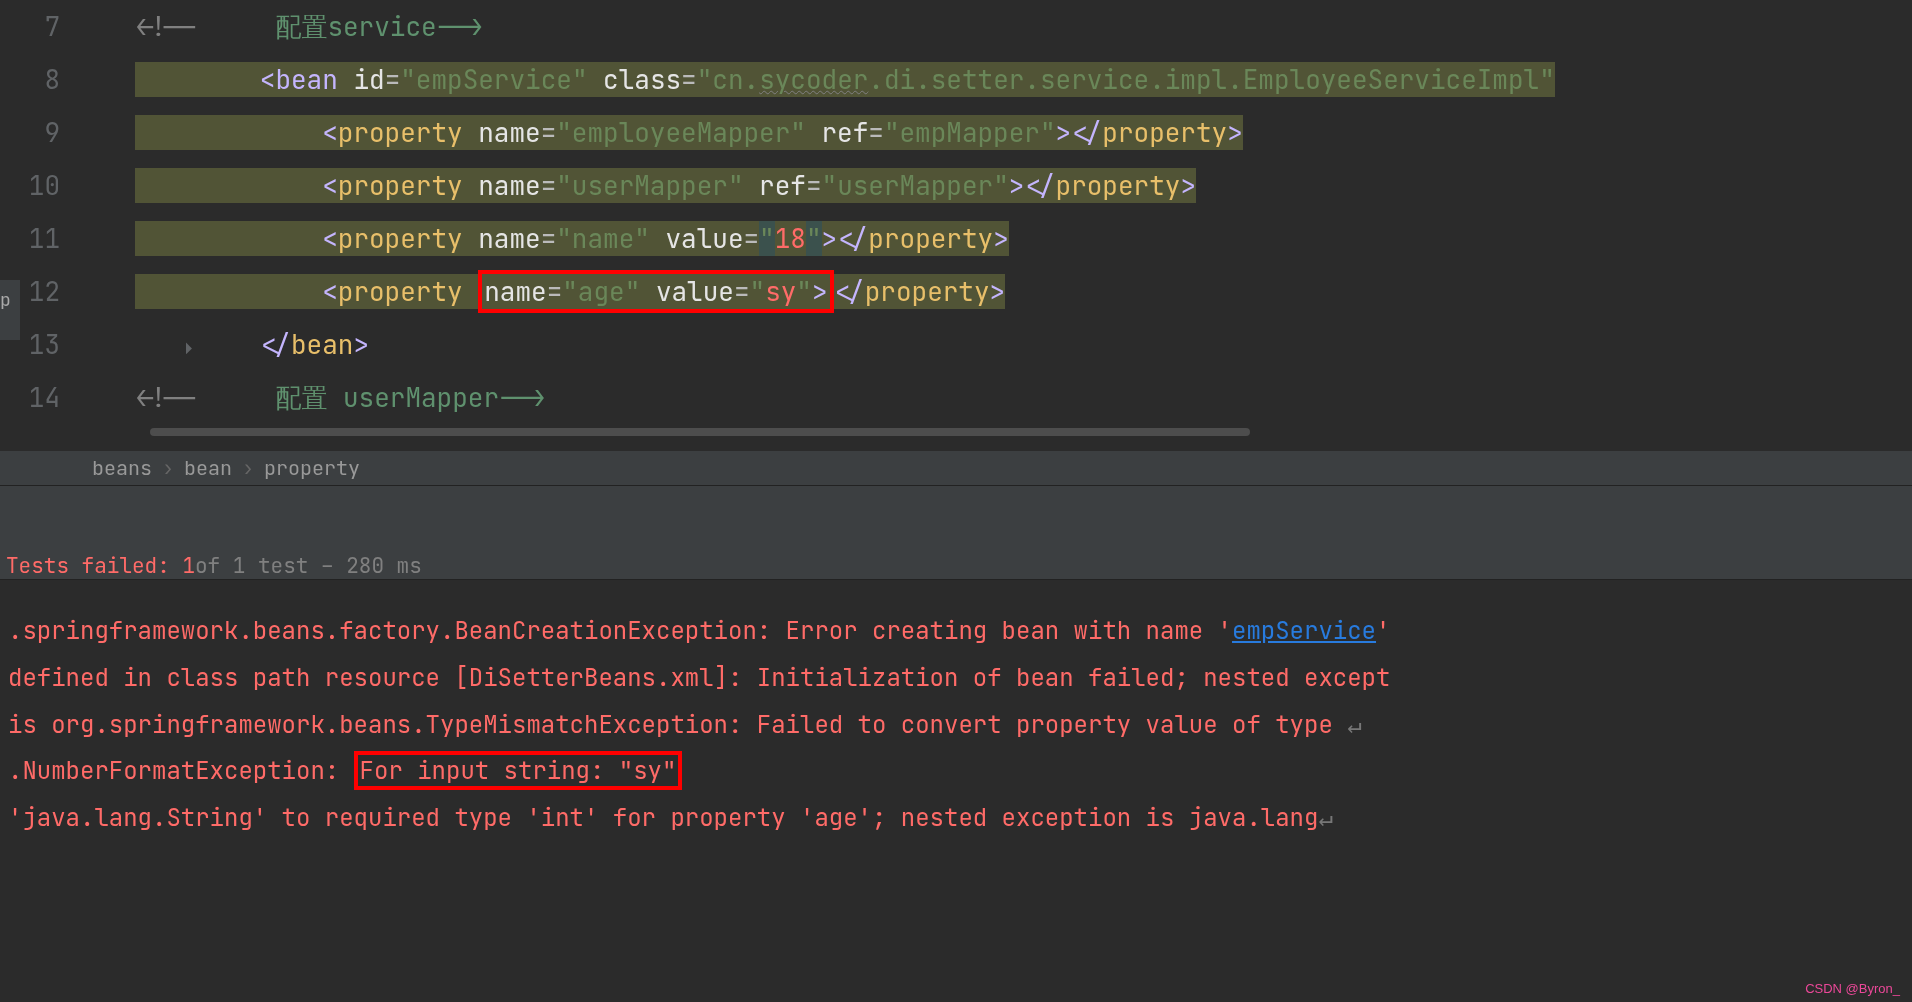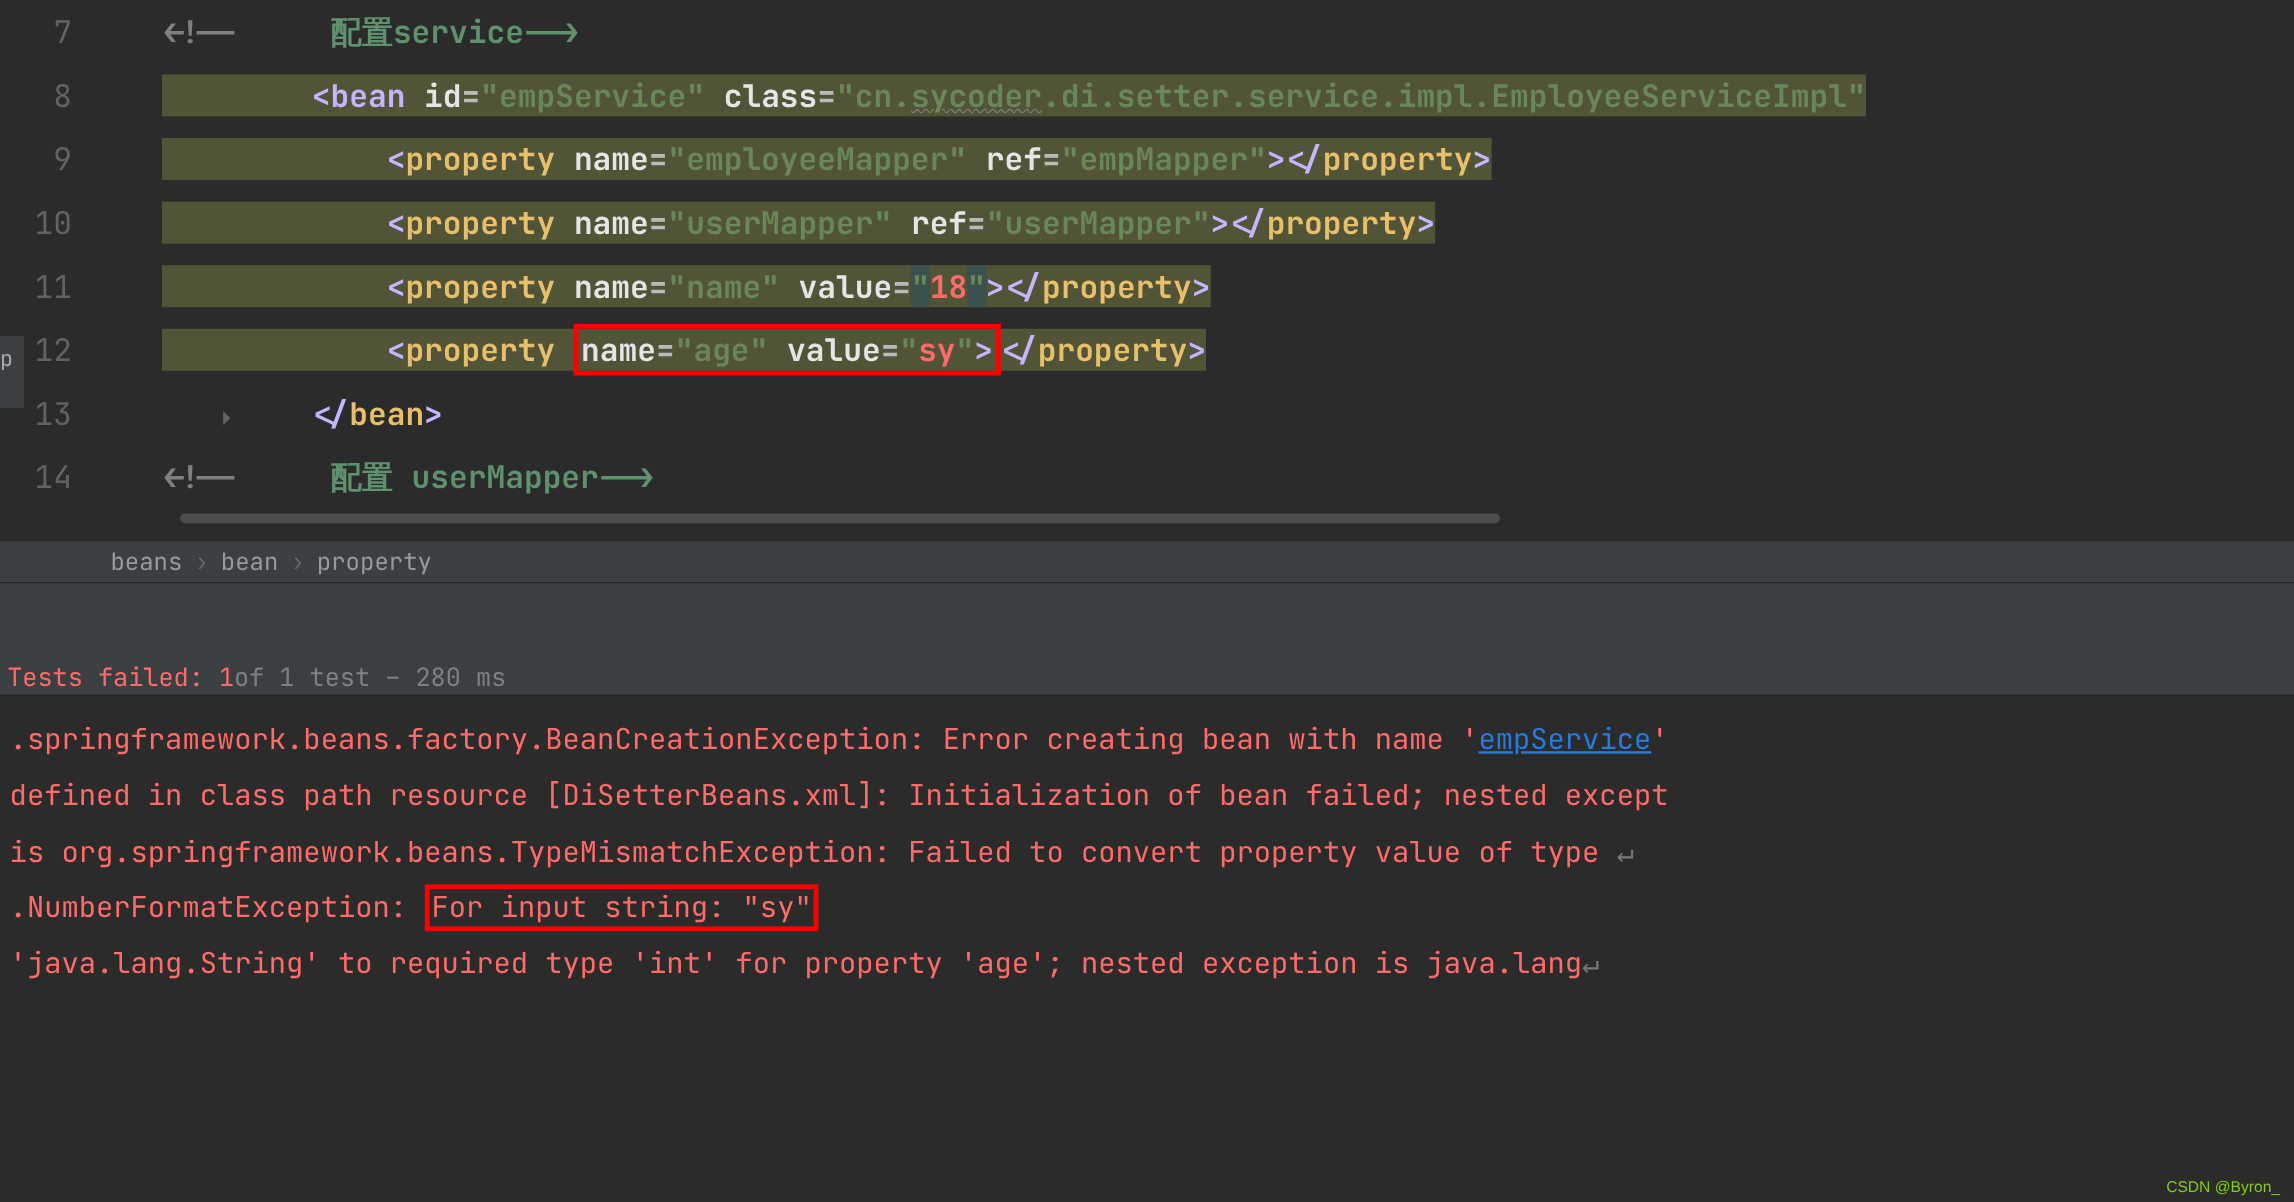--- a/index.html
+++ b/index.html
@@ -42,21 +42,20 @@
       left: 140px;
       width: 22px;
       height: 22px;
       background: #ffc66d;
       border-radius: 50% 50% 50% 0;
       transform: rotate(-45deg);
     }
     .code-content {
       padding-left: 10px;
       position: relative;
-      font-weight: bold;
     }
     .highlight-bg {
       background: #515436;
     }
     .tag-bracket { color: #c4b5fd; }
     .tag-name { color: #e8bf6a; }
     .attr-name { color: #e5e5e5; }
     .attr-eq { color: #bababa; }
     .attr-value { color: #6a8759; }
     .attr-value-red { color: #ff6b68; }
@@ -102,34 +101,34 @@
       display: flex;
       align-items: flex-end;
       padding-left: 6px;
       font-size: 21px;
       border-bottom: 1px solid #222;
     }
     .test-failed { color: #ff6b68; }
     .test-info { color: #808080; }
     .console-area {
       background: #2b2b2b;
-      padding: 14px 8px;
+      padding: 28px 8px;
       font-size: 24px;
       line-height: 1.95;
       color: #cc7832;
       font-family: 'JetBrains Mono', 'Consolas', monospace;
     }
     .console-line { white-space: pre; color: #ff6b68; }
     .console-link { color: #287bde; text-decoration: underline; }
     .watermark {
       position: absolute;
       bottom: 6px;
       right: 12px;
       font-size: 13px;
-      color: #84cc16;
+      color: #ec4899;
       font-family: sans-serif;
     }
     .left-edge-overlay {
       position: absolute;
       left: 0;
       top: 280px;
       width: 20px;
       height: 60px;
       background: #3c3f41;
       z-index: 5;

